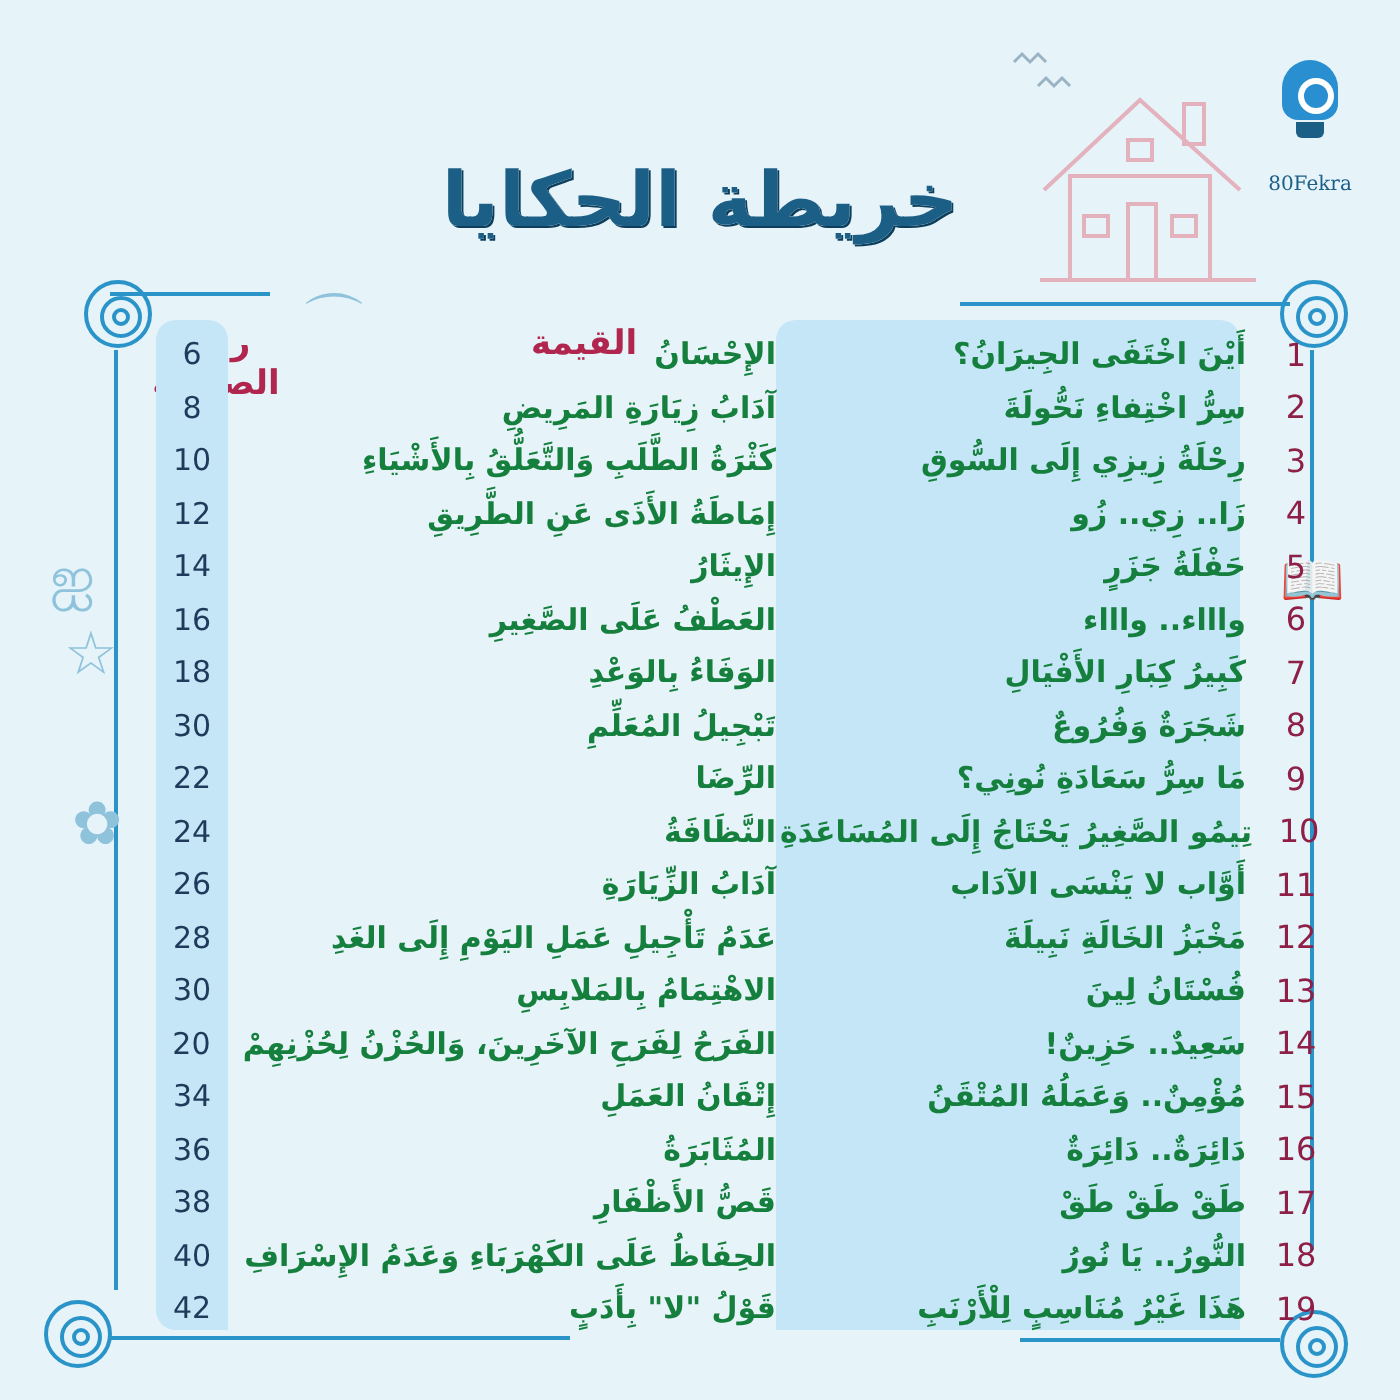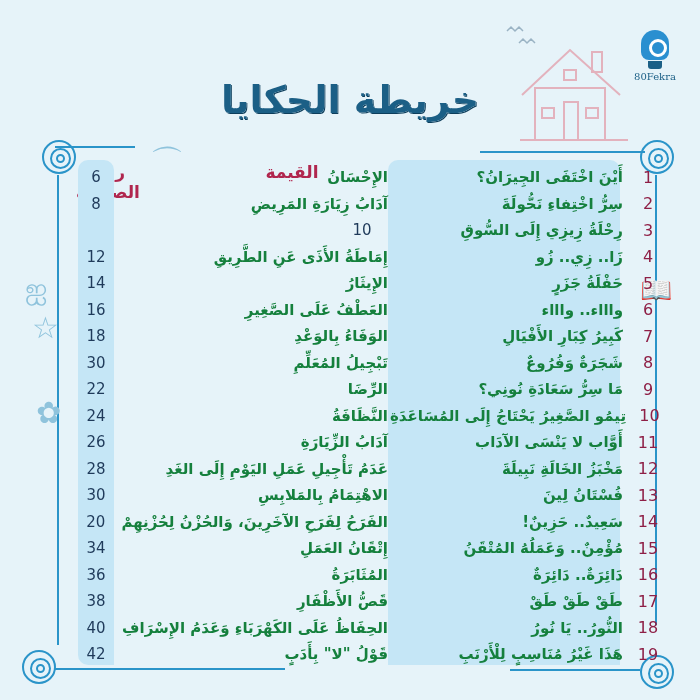--- a/index.html
+++ b/index.html
@@ -25,21 +25,21 @@
   .logo { position: absolute; top: 30px; left: 630px; width: 50px; text-align: center; }
   .logo .bulb {
     width: 28px; height: 30px; margin: 0 auto; border-radius: 14px 14px 8px 8px;
     background: #2a8fd0; position: relative;
   }
   .logo .bulb::after {
     content: ""; position: absolute; left: 8px; top: 9px; width: 12px; height: 12px;
     border-radius: 50%; border: 3px solid #fff;
   }
   .logo .base { width: 14px; height: 8px; margin: 1px auto 0; background: #1b5f86; border-radius: 0 0 3px 3px; }
-  .logo .txt { font-family: "DejaVu Serif", serif; font-size: 10px; color: #1b5f86; margin-top: 2px; }
+  .logo .txt { font-family: "DejaVu Serif", serif; font-size: 10px; color: #1b5f86; margin-top: 18px; }
   .house { position: absolute; top: 40px; left: 520px; }
   
   .panel-title { position: absolute; left: 388px; top: 160px; width: 232px; height: 505px; background: #c5e6f6; border-radius: 10px 10px 0 0; }
   .panel-page { position: absolute; left: 78px; top: 160px; width: 36px; height: 505px; background: #c5e6f6; border-radius: 10px 10px 0 10px; }
   .rows-right { position: absolute; top: 164px; left: 390px; width: 275px; }
   .rows-left { position: absolute; top: 164px; left: 70px; width: 318px; }
   .row { height: 26.5px; display: flex; align-items: center; direction: rtl; }
   .row .num { width: 34px; text-align: center; font-size: 16px; color: #8e1f46; font-weight: normal; }
   .row .txt { flex: 1; font-size: 15px; font-weight: bold; color: #15803d; padding-right: 8px; white-space: nowrap; }
   .rows-left .row .txt { padding-right: 0; }
@@ -185,20 +185,21 @@
 <div class="rows-left">
   <div class="row">
       <span class="txt">الإِحْسَانُ</span>
       <span class="pg">6</span>
     </div>
   <div class="row">
       <span class="txt">آدَابُ زِيَارَةِ المَرِيضِ</span>
       <span class="pg">8</span>
     </div>
   <div class="row">
+      <span class="txt">كَثْرَةُ الطَّلَبِ وَالتَّعَلُّقُ بِالأَشْيَاءِ</span>
       <span class="pg">10</span>
     </div>
   <div class="row">
       <span class="txt">إِمَاطَةُ الأَذَى عَنِ الطَّرِيقِ</span>
       <span class="pg">12</span>
     </div>
   <div class="row">
       <span class="txt">الإِيثَارُ</span>
       <span class="pg">14</span>
     </div>

